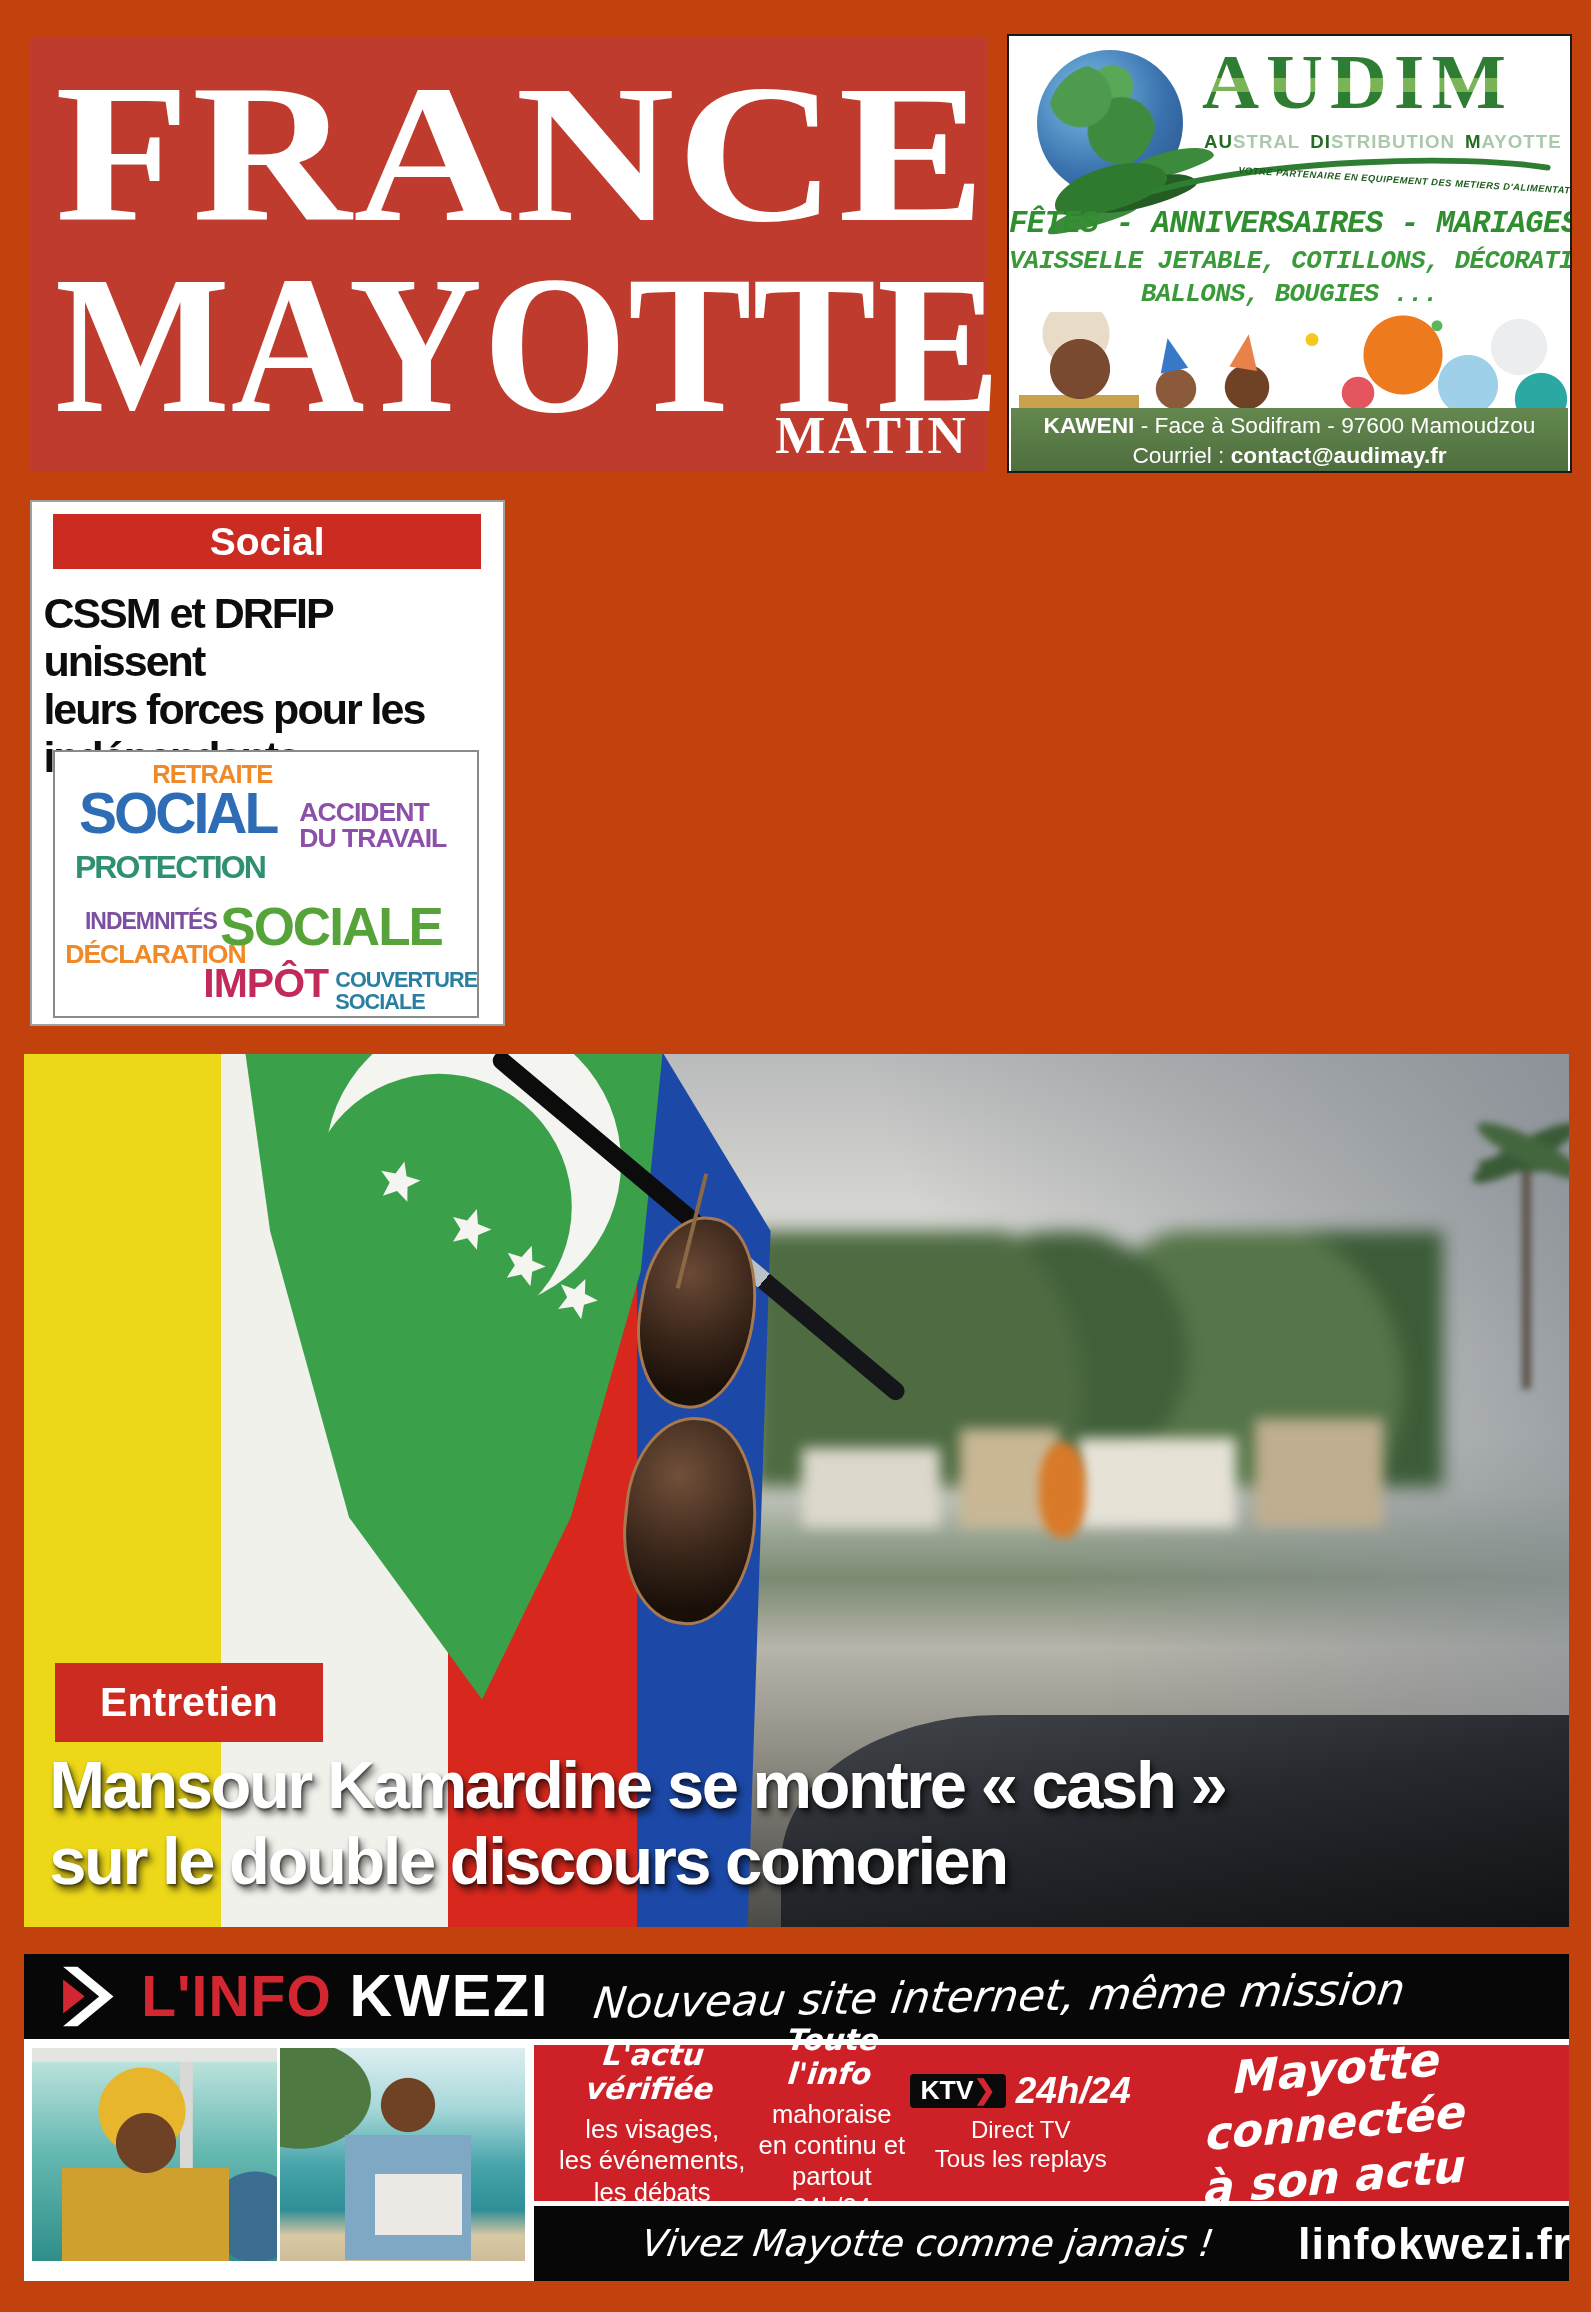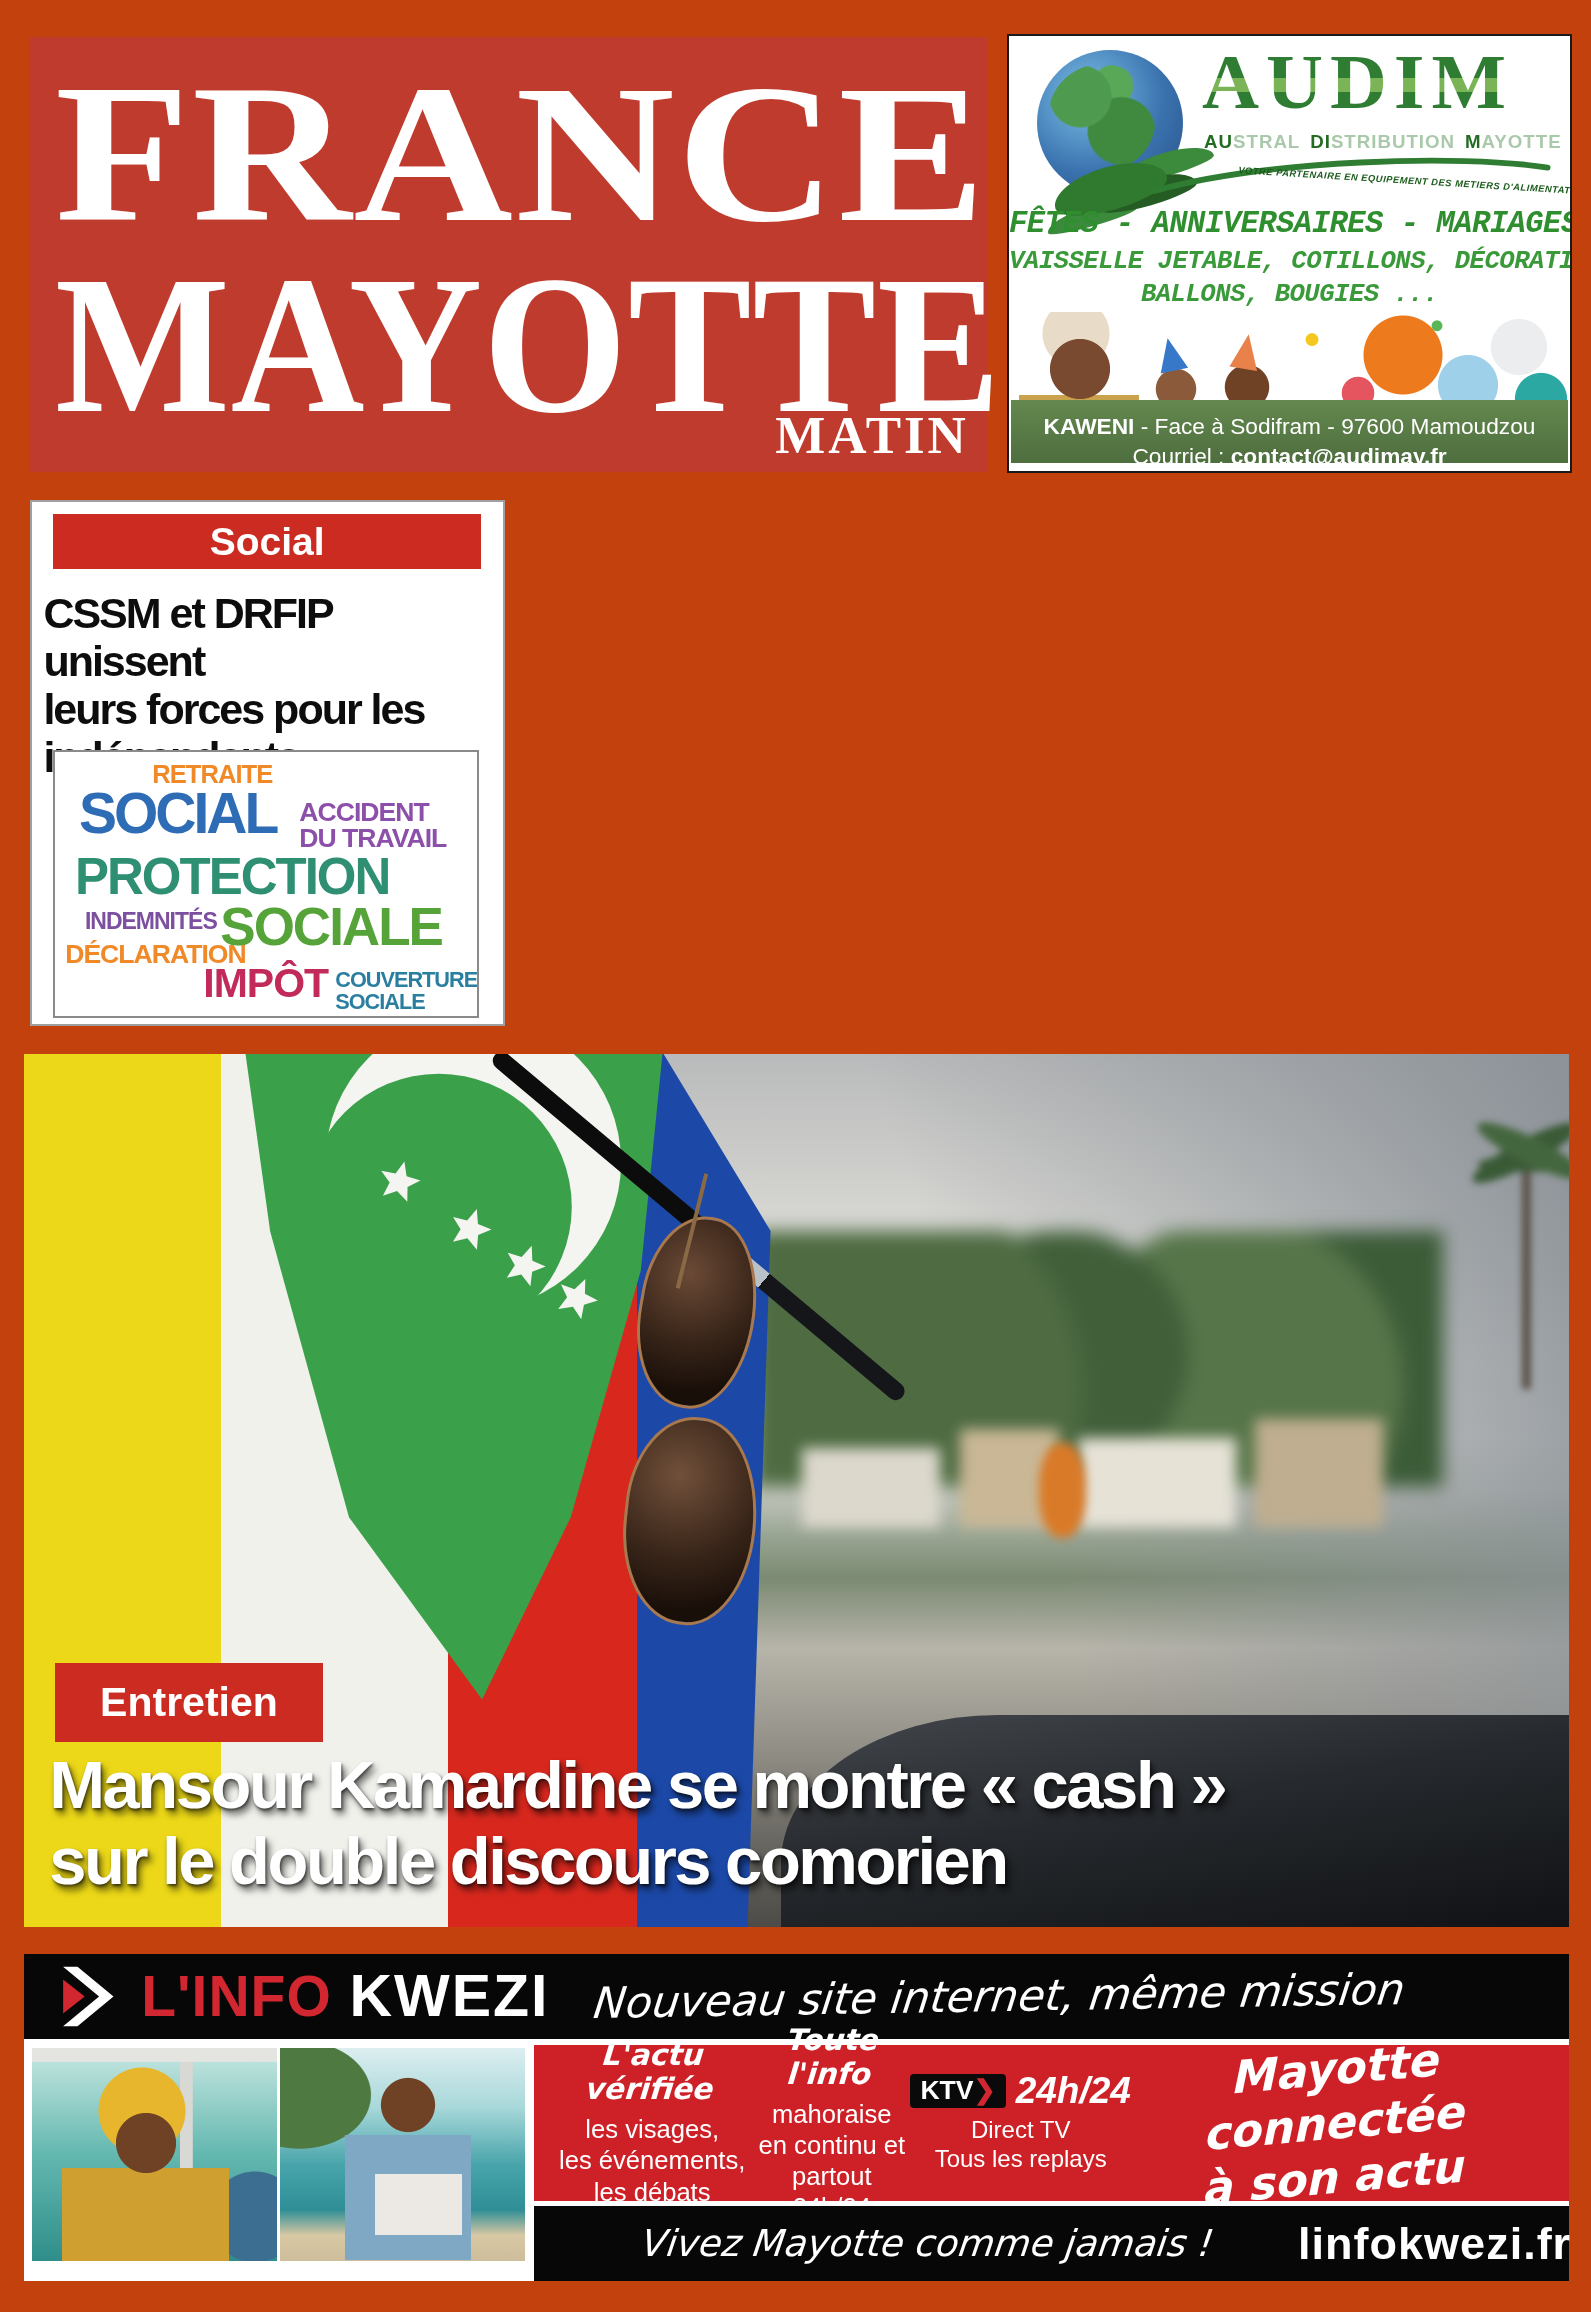--- a/index.html
+++ b/index.html
@@ -57,23 +57,23 @@
       radial-gradient(circle at 530px 87px,#2ba8a2 0 25.6px,transparent 26.6px),
       radial-gradient(circle at 347px 81px,#e45560 0 15.8px,transparent 16.7px),
       radial-gradient(circle at 301px 27.6px,#f4c81e 0 5.9px,transparent 6.9px),
       radial-gradient(circle at 426px 13.8px,#58b858 0 4.9px,transparent 5.9px);}
   .audim-party::before{content:"";position:absolute;left:146px;top:25.6px;width:0;height:0;
       border-left:14.8px solid transparent;border-right:14.8px solid transparent;
       border-bottom:33px solid #3878c8;transform:rotate(-12deg);}
   .audim-party::after{content:"";position:absolute;left:221px;top:21.7px;width:0;height:0;
       border-left:14.8px solid transparent;border-right:14.8px solid transparent;
       border-bottom:35px solid #e8824a;transform:rotate(9deg);}
-  .audim-band{position:absolute;left:2px;right:2px;bottom:8px;height:63px;
+  .audim-band{position:absolute;left:2px;right:2px;bottom:0;height:63px;
       background:linear-gradient(180deg,#64884f,#4e6e3e);color:#fff;text-align:center;
-      font:400 22.7px/29.6px "Liberation Sans",sans-serif;padding-top:12px;box-sizing:border-box;}
+      font:400 22.7px/29.6px "Liberation Sans",sans-serif;padding-top:3px;box-sizing:border-box;}
   .audim-band b{font-weight:700;}
 
   
   .social-card{position:absolute;left:29.6px;top:500px;width:475px;height:526px;background:#fff;
       border:2px solid #a0a0a0;box-sizing:border-box;}
   .tag-badge{background:#cc2b22;color:#fff;font-weight:700;}
   .social-tag{position:absolute;left:21.7px;top:11.8px;right:21.7px;height:55px;
       font-size:39px;line-height:55px;text-align:center;}
   .social-headline{position:absolute;left:11.8px;top:87px;font:700 43px/1.12 "Liberation Sans",sans-serif;
       letter-spacing:-2px;color:#0d0d0d;}
@@ -232,21 +232,21 @@
     <div class="social-headline">
       <div>CSSM et DRFIP unissent</div>
       <div>leurs forces pour les</div>
       <div>indépendants</div>
     </div>
     <div class="wordcloud">
       <span class="wc" style="left: 97px; top: 9.9px; font-size: 25.6px; color: rgb(240, 138, 40);">RETRAITE</span>
       <span class="wc" style="left: 23.6px; top: 33px; font-size: 57px; letter-spacing: -3px; color: rgb(46, 108, 181);">SOCIAL</span>
       <span class="wc" style="left: 244px; top: 47px; font-size: 26.6px; color: rgb(140, 80, 171);">ACCIDENT</span>
       <span class="wc" style="left: 244px; top: 73px; font-size: 26.6px; color: rgb(140, 80, 171);">DU TRAVAIL</span>
-      <span class="wc" style="left: 19.7px; top: 99px; font-size: 51px; letter-spacing: -2px; color: rgb(46, 143, 114);">PROTECTION</span>
+      <span class="wc" style="left: 19.7px; top: 99px; font-size: 32px; letter-spacing: -2px; color: rgb(46, 143, 114);">PROTECTION</span>
       <span class="wc" style="left: 29.6px; top: 158px; font-size: 23px; color: rgb(125, 79, 160);">INDEMNITÉS</span>
       <span class="wc" style="left: 165px; top: 148px; font-size: 53px; letter-spacing: -2px; color: rgb(85, 163, 57);">SOCIALE</span>
       <span class="wc" style="left: 9.9px; top: 189px; font-size: 26.6px; color: rgb(240, 138, 40);">DÉCLARATION</span>
       <span class="wc" style="left: 148px; top: 211px; font-size: 41px; color: rgb(194, 42, 90);">IMPÔT</span>
       <span class="wc" style="left: 280px; top: 217px; font-size: 21.7px; color: rgb(42, 127, 160);">COUVERTURE</span>
       <span class="wc" style="left: 280px; top: 239px; font-size: 21.7px; color: rgb(42, 127, 160);">SOCIALE</span>
     </div>
   </div>
 
 

